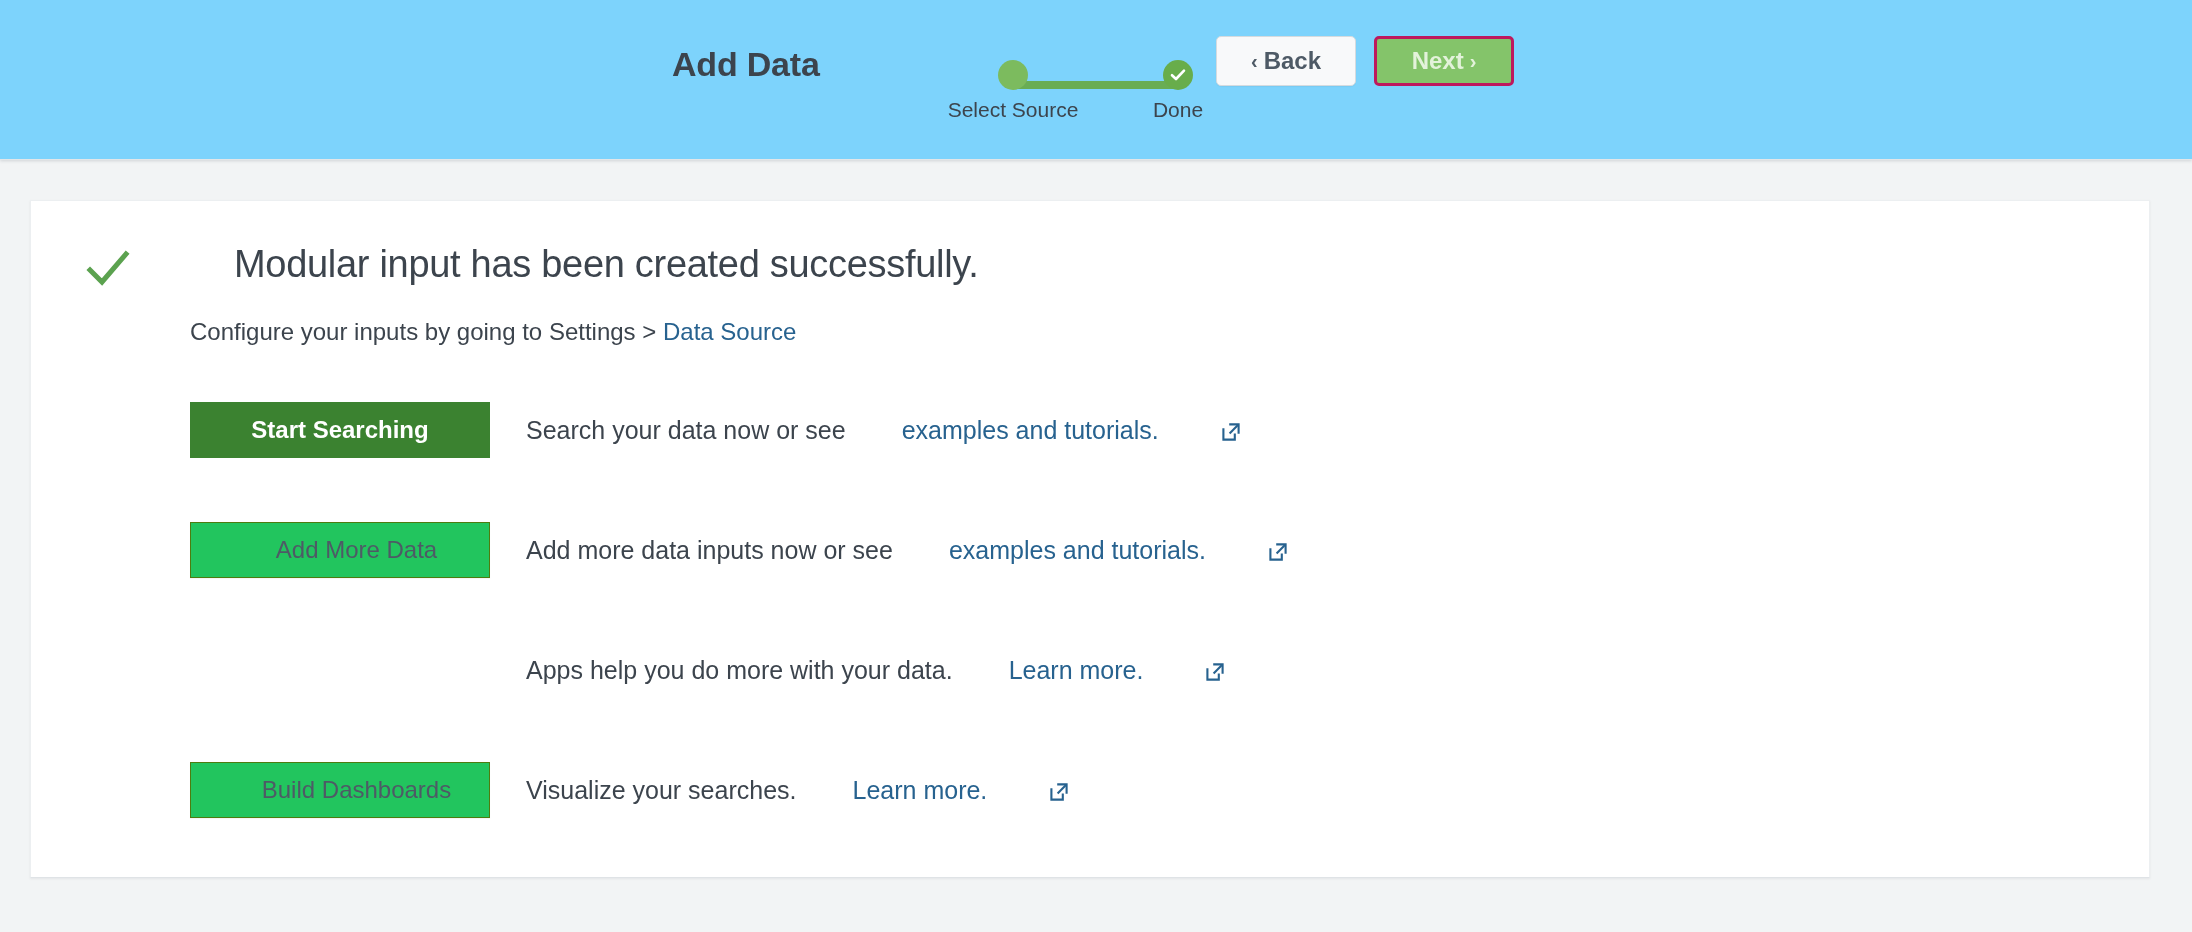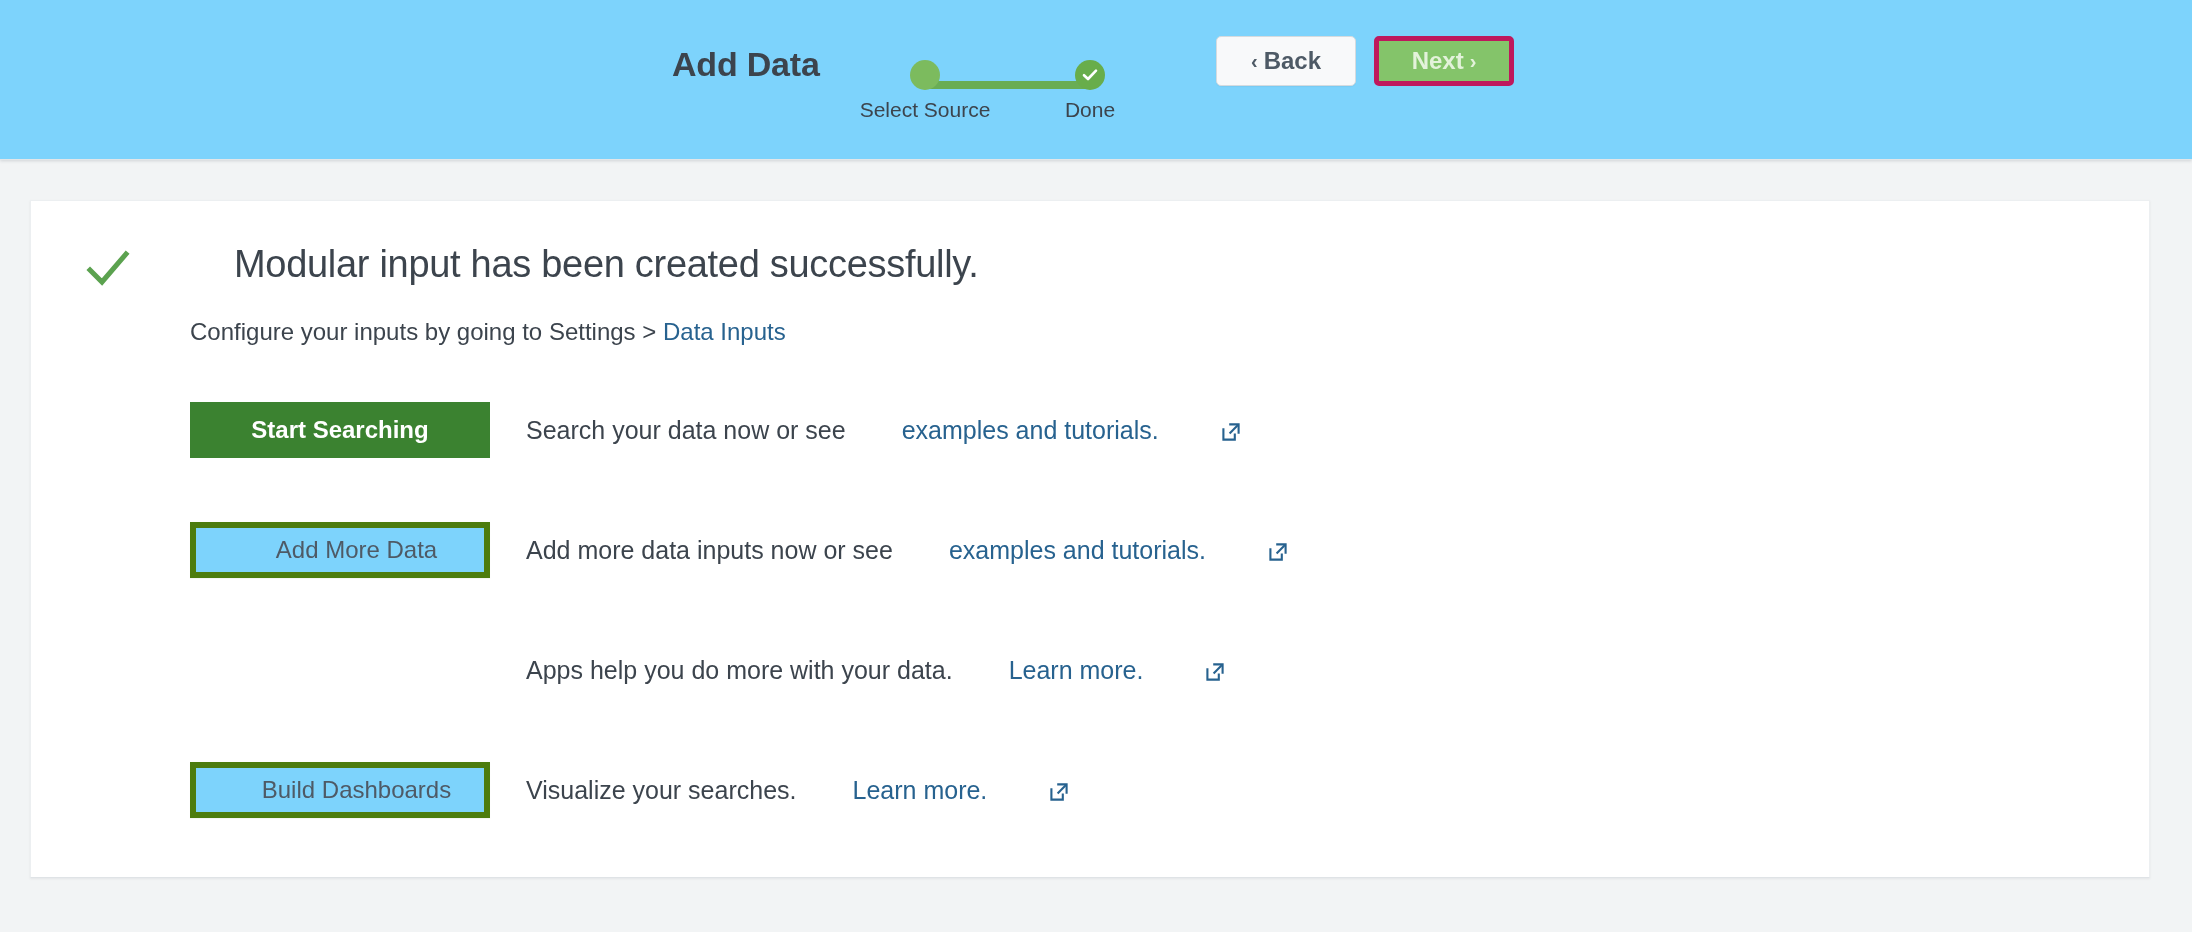--- a/index.html
+++ b/index.html
@@ -35,21 +35,21 @@
     font-size: 34px;
     font-weight: bold;
     color: #3c444d;
     letter-spacing: -0.2px;
     white-space: nowrap;
   }
 
   
   .stepper {
     position: absolute;
-    left: 855px;
+    left: 943px;
     top: 30px;
     width: 300px;
     height: 90px;
   }
   .step-track {
     position: absolute;
     left: 70px;
     top: 55px;
     transform: translateY(-50%);
     width: 165px;
@@ -109,21 +109,21 @@
     background: #f8f9fa;
     border: 1px solid #d5dbdf;
     color: #4e5a66;
     font-weight: bold;
     box-shadow: 0 1px 1px rgba(0,0,0,0.04);
   }
   .next-btn {
     left: 1374px;
     width: 140px;
     background: #84c46a;
-    border: 5px solid #be185d;
+    border: 3px solid #be185d;
     color: #e3f2da;
     font-weight: bold;
     cursor: default;
   }
   .chev { font-size: 20px; font-weight: bold; }
 
   
   .card {
     position: absolute;
     left: 30px;
@@ -197,22 +197,22 @@
     cursor: pointer;
     user-select: none;
   }
   .row-btn.primary {
     background: #3b8230;
     border: 1px solid #3b8230;
     color: #ffffff;
     font-weight: bold;
   }
   .row-btn.secondary {
-    background: #7dd3fc;
-    border: 6px solid #4d7c0f;
+    background: #22c55e;
+    border: 1px solid #4d7c0f;
     color: #4e5a66;
     box-shadow: 0 1px 1px rgba(0,0,0,0.04);
     padding-left: 33px;
   }
   .row-text {
     position: absolute;
     left: 336px;
     top: 0;
     height: 56px;
     display: flex;
@@ -275,21 +275,21 @@
 
 <div class="success-check">
   <svg width="46" height="46" viewBox="0 0 46 46">
     <path d="M5 24 L17 36 L41 8" fill="none" stroke="#5ba24f" stroke-width="5" stroke-linecap="square" stroke-linejoin="miter"></path>
   </svg>
 </div>
 
 <div class="success-title">Modular input has been created successfully.</div>
 
 <div class="subtitle">
-  <span>Configure your inputs by going to Settings &gt; </span><a class="link">Data Inputs</a>
+  <span>Configure your inputs by going to Settings &gt; </span><a class="link">Data Source</a>
 </div>
 
 <div class="rows">
 
   <div class="row">
     <div class="row-btn primary">
       <span>Start Searching</span>
     </div>
     <div class="row-text">
       <span>Search your data now or see</span>

